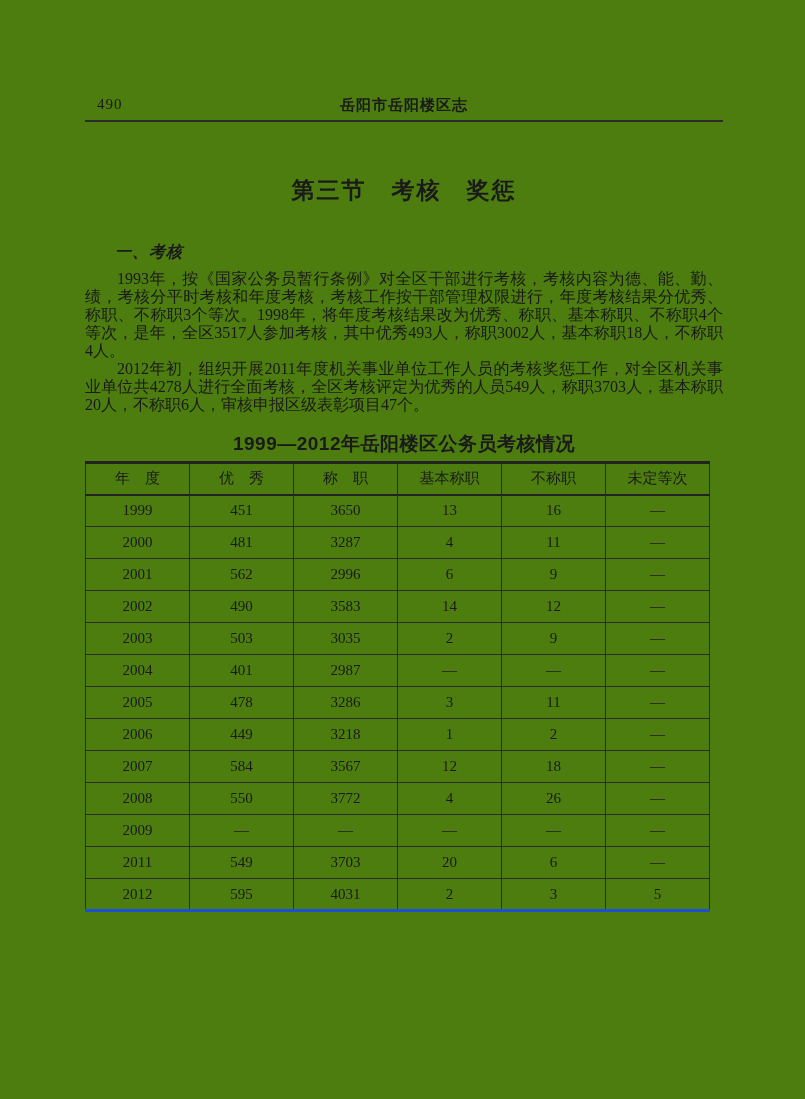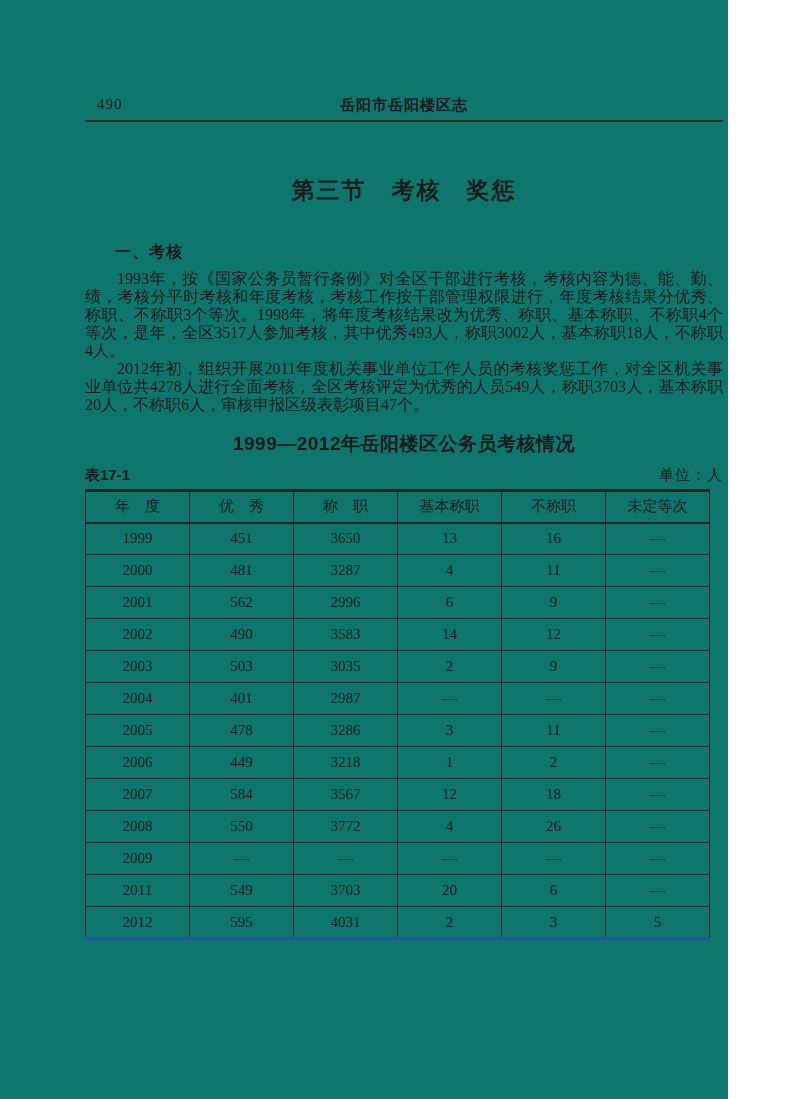--- a/index.html
+++ b/index.html
@@ -1,21 +1,21 @@
 <!DOCTYPE html>
 <html><head>
 <meta charset="utf-8">
 <style>
   * { box-sizing: border-box; }
   html, body { margin: 0; padding: 0; background: #ffffff; }
   .page {
     position: relative;
-    width: 728px;
+    width: 805px;
     height: 1099px;
-    background: #0f766e;
+    background: #4d7c0f;
     color: #1a1a1a;
     font-family: "Liberation Serif", "DejaVu Serif", serif;
     overflow: hidden;
   }
   .content {
     position: absolute;
     left: 85px;
     top: 0;
     width: 638px;
   }
@@ -49,20 +49,21 @@
     font-family: "Liberation Sans", "DejaVu Sans", sans-serif;
     font-weight: bold;
     font-size: 23px;
     letter-spacing: 2px;
     color: #1a1a1a;
   }
   h2.subsection {
     margin: 36px 0 0 30px;
     font-family: "Liberation Serif", "DejaVu Serif", serif;
     font-weight: bold;
+    font-style: italic;
     font-size: 16px;
     letter-spacing: 1px;
   }
   p.body-para {
     margin: 7px 0 0 0;
     font-size: 16px;
     line-height: 18px;
     text-align: justify;
     text-indent: 2em;
   }
@@ -128,24 +129,20 @@
 
     <h1 class="section-title">第三节　考核　奖惩</h1>
 
     <h2 class="subsection">一、考核</h2>
 
     <p class="body-para">1993年，按《国家公务员暂行条例》对全区干部进行考核，考核内容为德、能、勤、绩，考核分平时考核和年度考核，考核工作按干部管理权限进行，年度考核结果分优秀、称职、不称职3个等次。1998年，将年度考核结果改为优秀、称职、基本称职、不称职4个等次，是年，全区3517人参加考核，其中优秀493人，称职3002人，基本称职18人，不称职4人。</p>
     <p class="body-para">2012年初，组织开展2011年度机关事业单位工作人员的考核奖惩工作，对全区机关事业单位共4278人进行全面考核，全区考核评定为优秀的人员549人，称职3703人，基本称职20人，不称职6人，审核申报区级表彰项目47个。</p>
 
     <div class="table-title">1999—2012年岳阳楼区公务员考核情况</div>
 
-    <div class="table-meta">
-      <span class="table-label">表17-1</span>
-      <span class="table-unit">单位：人</span>
-    </div>
 
     <table class="data-table">
       <thead>
         <tr>
             <th>年　度</th>
             <th>优　秀</th>
             <th>称　职</th>
             <th>基本称职</th>
             <th>不称职</th>
             <th>未定等次</th>

